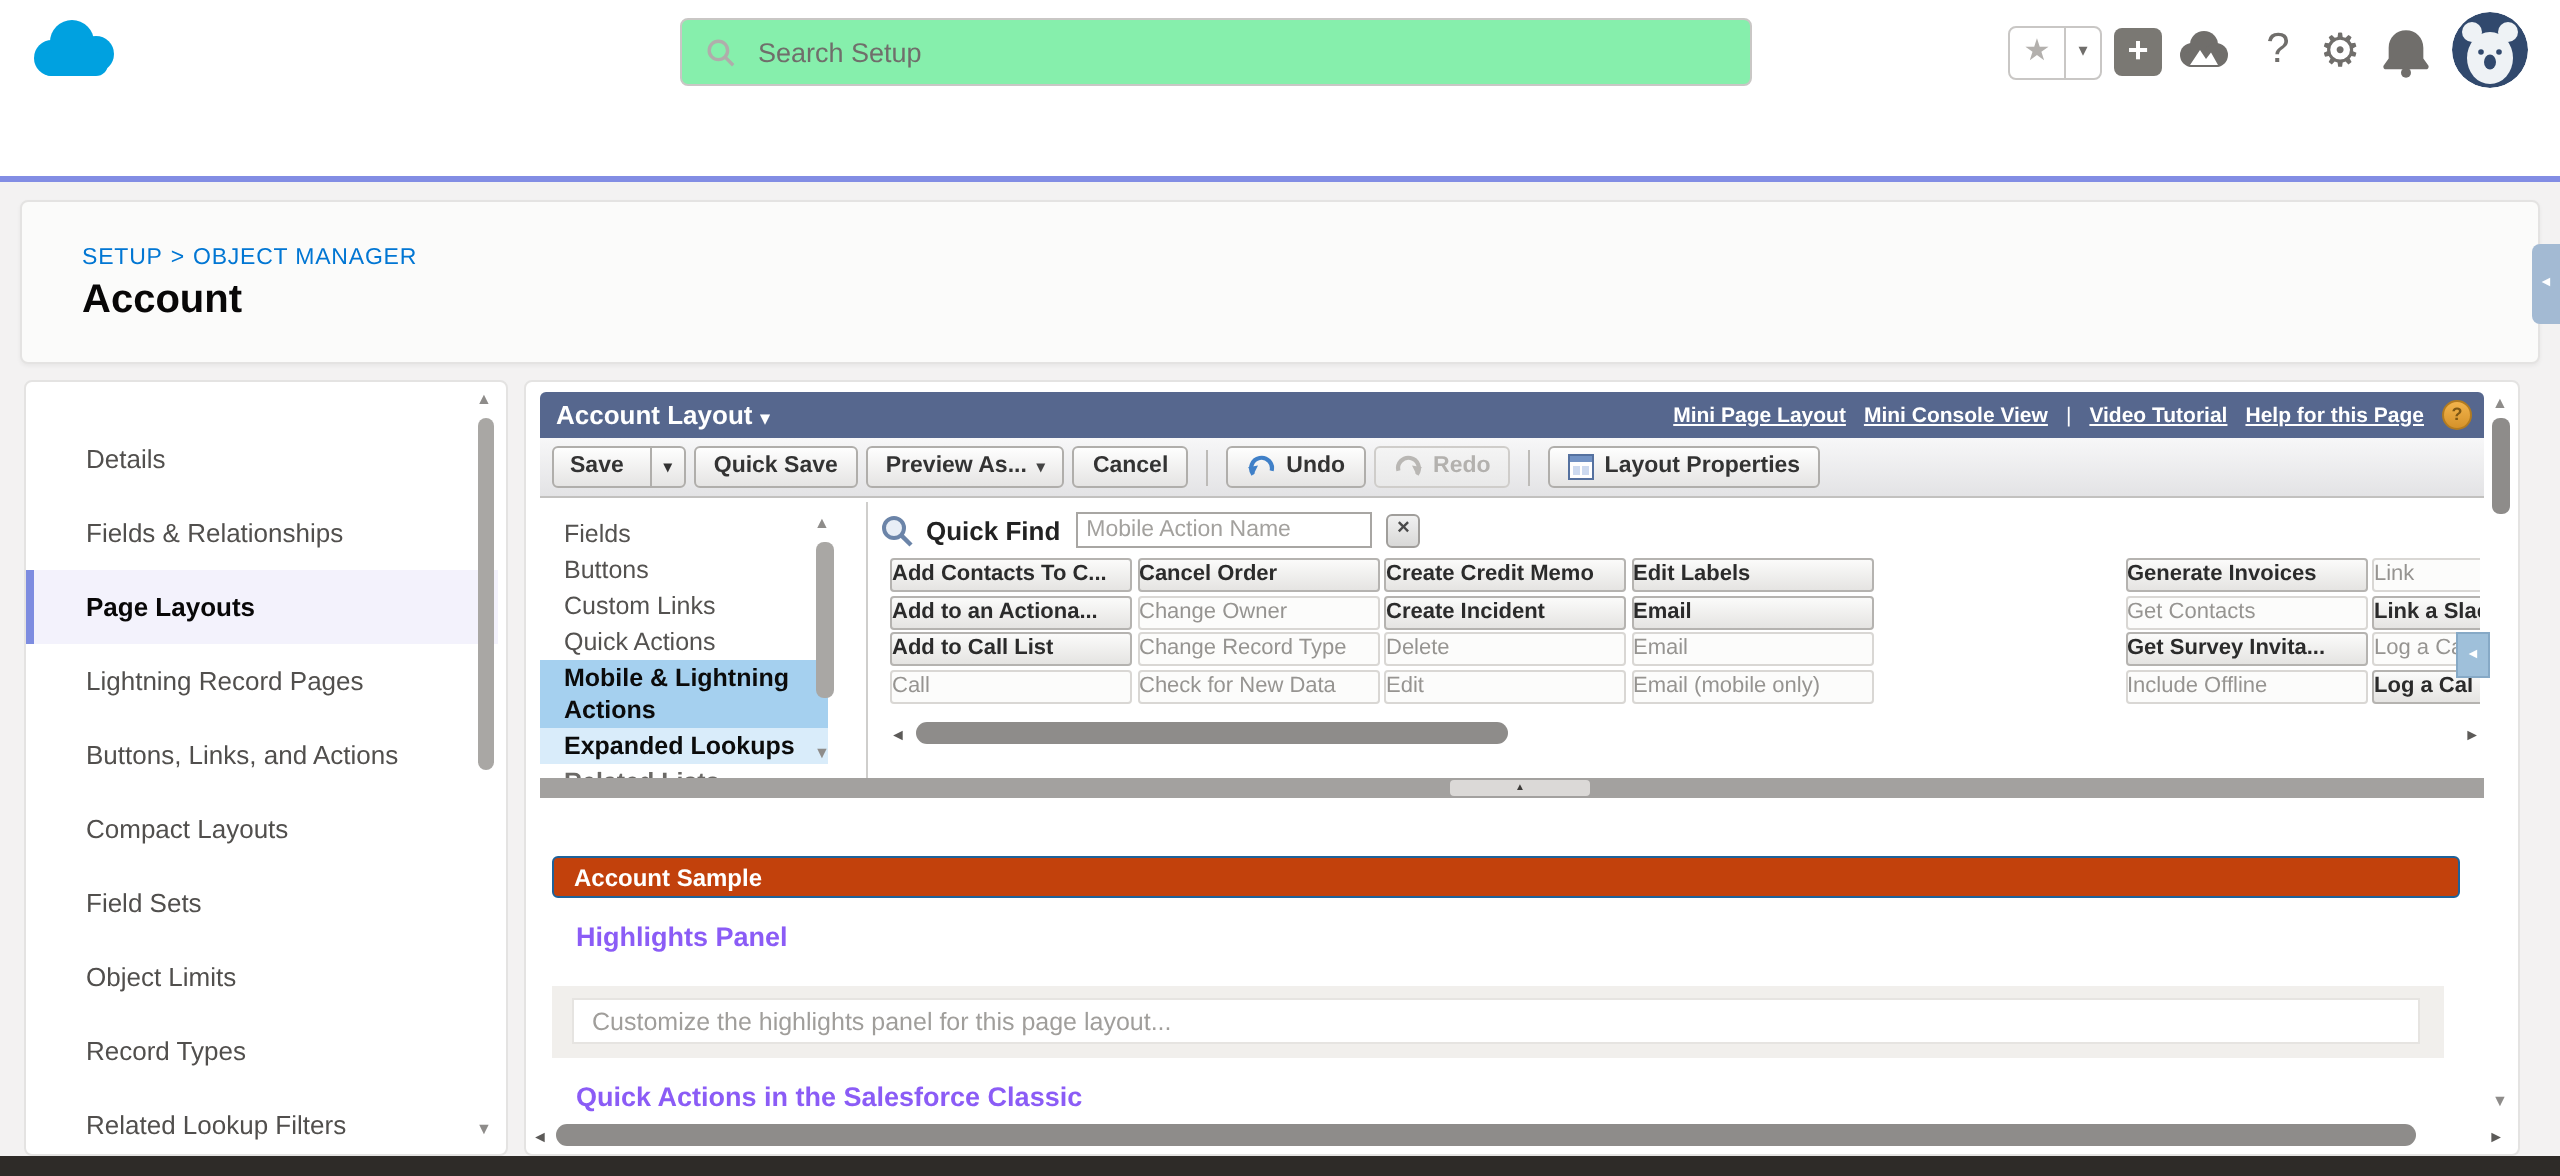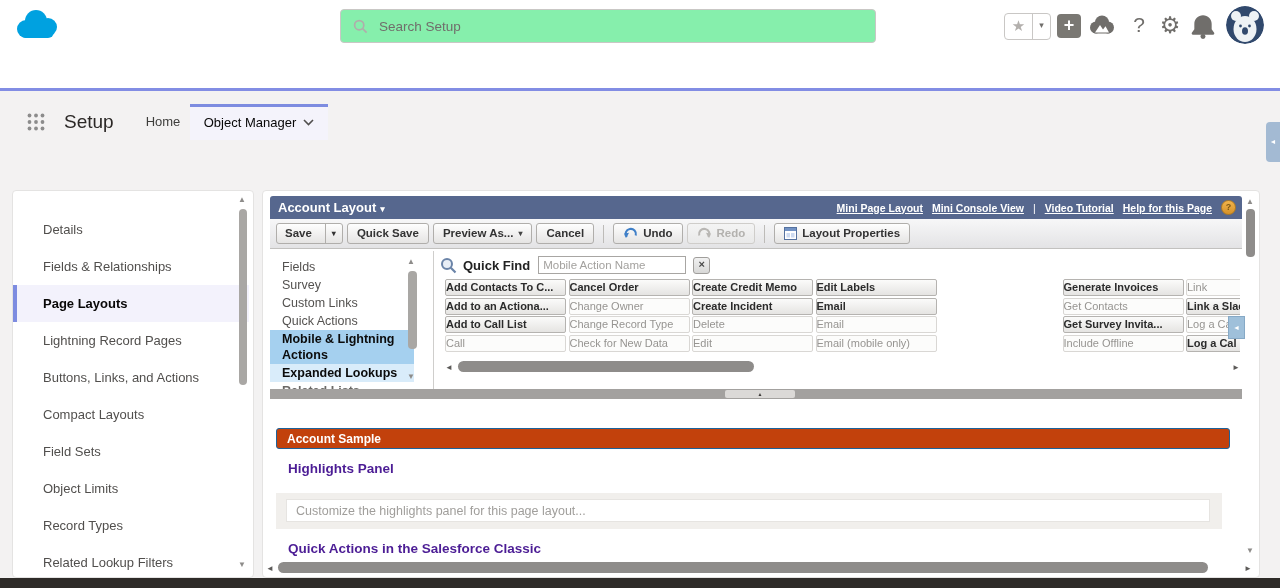--- a/index.html
+++ b/index.html
@@ -92,21 +92,21 @@
   .pal-scroll .a-l{left:0;} .pal-scroll .a-r{right:0;}
   .pal-thumb{left:13px;width:296px;}
   .scroll-ind{position:absolute;left:1228px;top:316px;width:15px;height:21px;background:#9fc0da;border:1px solid #86a9c6;color:#fff;font-size:7px;text-align:center;line-height:21px;}
 
   .collapse-bar{position:absolute;left:270px;top:389px;width:972px;height:10px;background:#a3a19f;}
   .collapse-btn{position:absolute;left:455px;top:1px;width:70px;height:8px;background:#dbd9d7;border-radius:2px;font-size:5px;color:#3c3a38;text-align:center;line-height:8px;}
 
   
   .canvas{position:absolute;left:270px;top:399px;width:972px;height:176px;background:#fff;overflow:hidden;}
   .sec-bar{position:absolute;left:6px;top:29px;width:954px;height:21px;background:#c2410c;border:1px solid #1d629a;border-radius:3px;color:#fff;font-size:12px;font-weight:700;line-height:21px;padding-left:10px;box-sizing:border-box;}
-  .h-heading{position:absolute;left:18px;font-size:13.5px;font-weight:700;color:#4c1d95;}
+  .h-heading{position:absolute;left:18px;font-size:13.5px;font-weight:700;color:#8b5cf6;}
   .hl-panel{position:absolute;left:6px;top:94px;width:946px;height:36px;background:#f1efec;}
   .hl-box{position:absolute;left:10px;top:6px;width:924px;height:23px;background:#fff;border:1px solid #e6e4e1;line-height:23px;font-size:12.5px;color:#a09e9b;padding-left:9px;box-sizing:border-box;}
   .cv-scroll{left:266px;top:561px;width:986px;}
   .cv-scroll .a-l{left:0;} .cv-scroll .a-r{right:0;}
   .cv-thumb{left:12px;width:930px;}
 
   .ed-vscroll .arr{position:absolute;font-size:8px;color:#8e8c8a;width:12px;text-align:center;}
   .edv-up{left:1244px;top:197px;} .edv-dn{left:1244px;top:546px;}
   .edv-thumb{position:absolute;left:1246px;top:209px;width:9px;height:48px;background:#8e8c8a;border-radius:4px;}
 
@@ -181,20 +181,26 @@
     <div class="app-label">Setup</div>
     <div class="tab tab-home">Home</div>
     <div class="tab tab-objmgr">
       <span>Object Manager</span><svg width="11" height="7" viewBox="0 0 11 7">
           <polyline points="1,1 5.5,5.5 10,1" fill="none" stroke="#514f4d" stroke-width="1.6"></polyline>
         </svg>
     </div>
   </div>
   <div class="accent-line"></div>
 
+  <div class="crumb-card">
+    <div class="crumb-line">
+      <span>SETUP</span><span>&gt;</span><span>OBJECT MANAGER</span>
+    </div>
+    <div class="crumb-title">Account</div>
+  </div>
   <div class="expand-handle">◄</div>
 
   <div class="side-card">
     <div class="side-list">
       <div class="side-item">Details</div>
       <div class="side-item">Fields &amp; Relationships</div>
       <div class="side-item sel">Page Layouts</div>
       <div class="side-item">Lightning Record Pages</div>
       <div class="side-item">Buttons, Links, and Actions</div>
       <div class="side-item">Compact Layouts</div>
@@ -262,21 +268,21 @@
         <rect x="2.5" y="6" width="3.5" height="4.5" fill="#cddaf0"></rect>
           <rect x="7" y="6" width="3.5" height="4.5" fill="#cddaf0"></rect>
       </svg>
       <span>Layout Properties</span>
     </div>
   </div>
 
   <div class="cat-panel">
     <div style="height:7px;"></div>
     <div class="cat-item">Fields</div>
-    <div class="cat-item">Survey</div>
+    <div class="cat-item">Buttons</div>
     <div class="cat-item">Custom Links</div>
     <div class="cat-item">Quick Actions</div>
     <div class="cat-item selcat">Mobile &amp; Lightning Actions</div>
     <div class="cat-item subsel">Expanded Lookups</div>
     <div class="cat-item clip">Related Lists</div>
   </div>
   <div class="abs" style="left:407px;top:257px;font-size:8px;color:#8e8c8a;">▲</div>
   <div class="abs" style="left:408px;top:271px;width:9px;height:78px;background:#a9a7a4;border-radius:4px;"></div>
   <div class="abs" style="left:407px;top:372px;font-size:8px;color:#8e8c8a;">▼</div>
 

